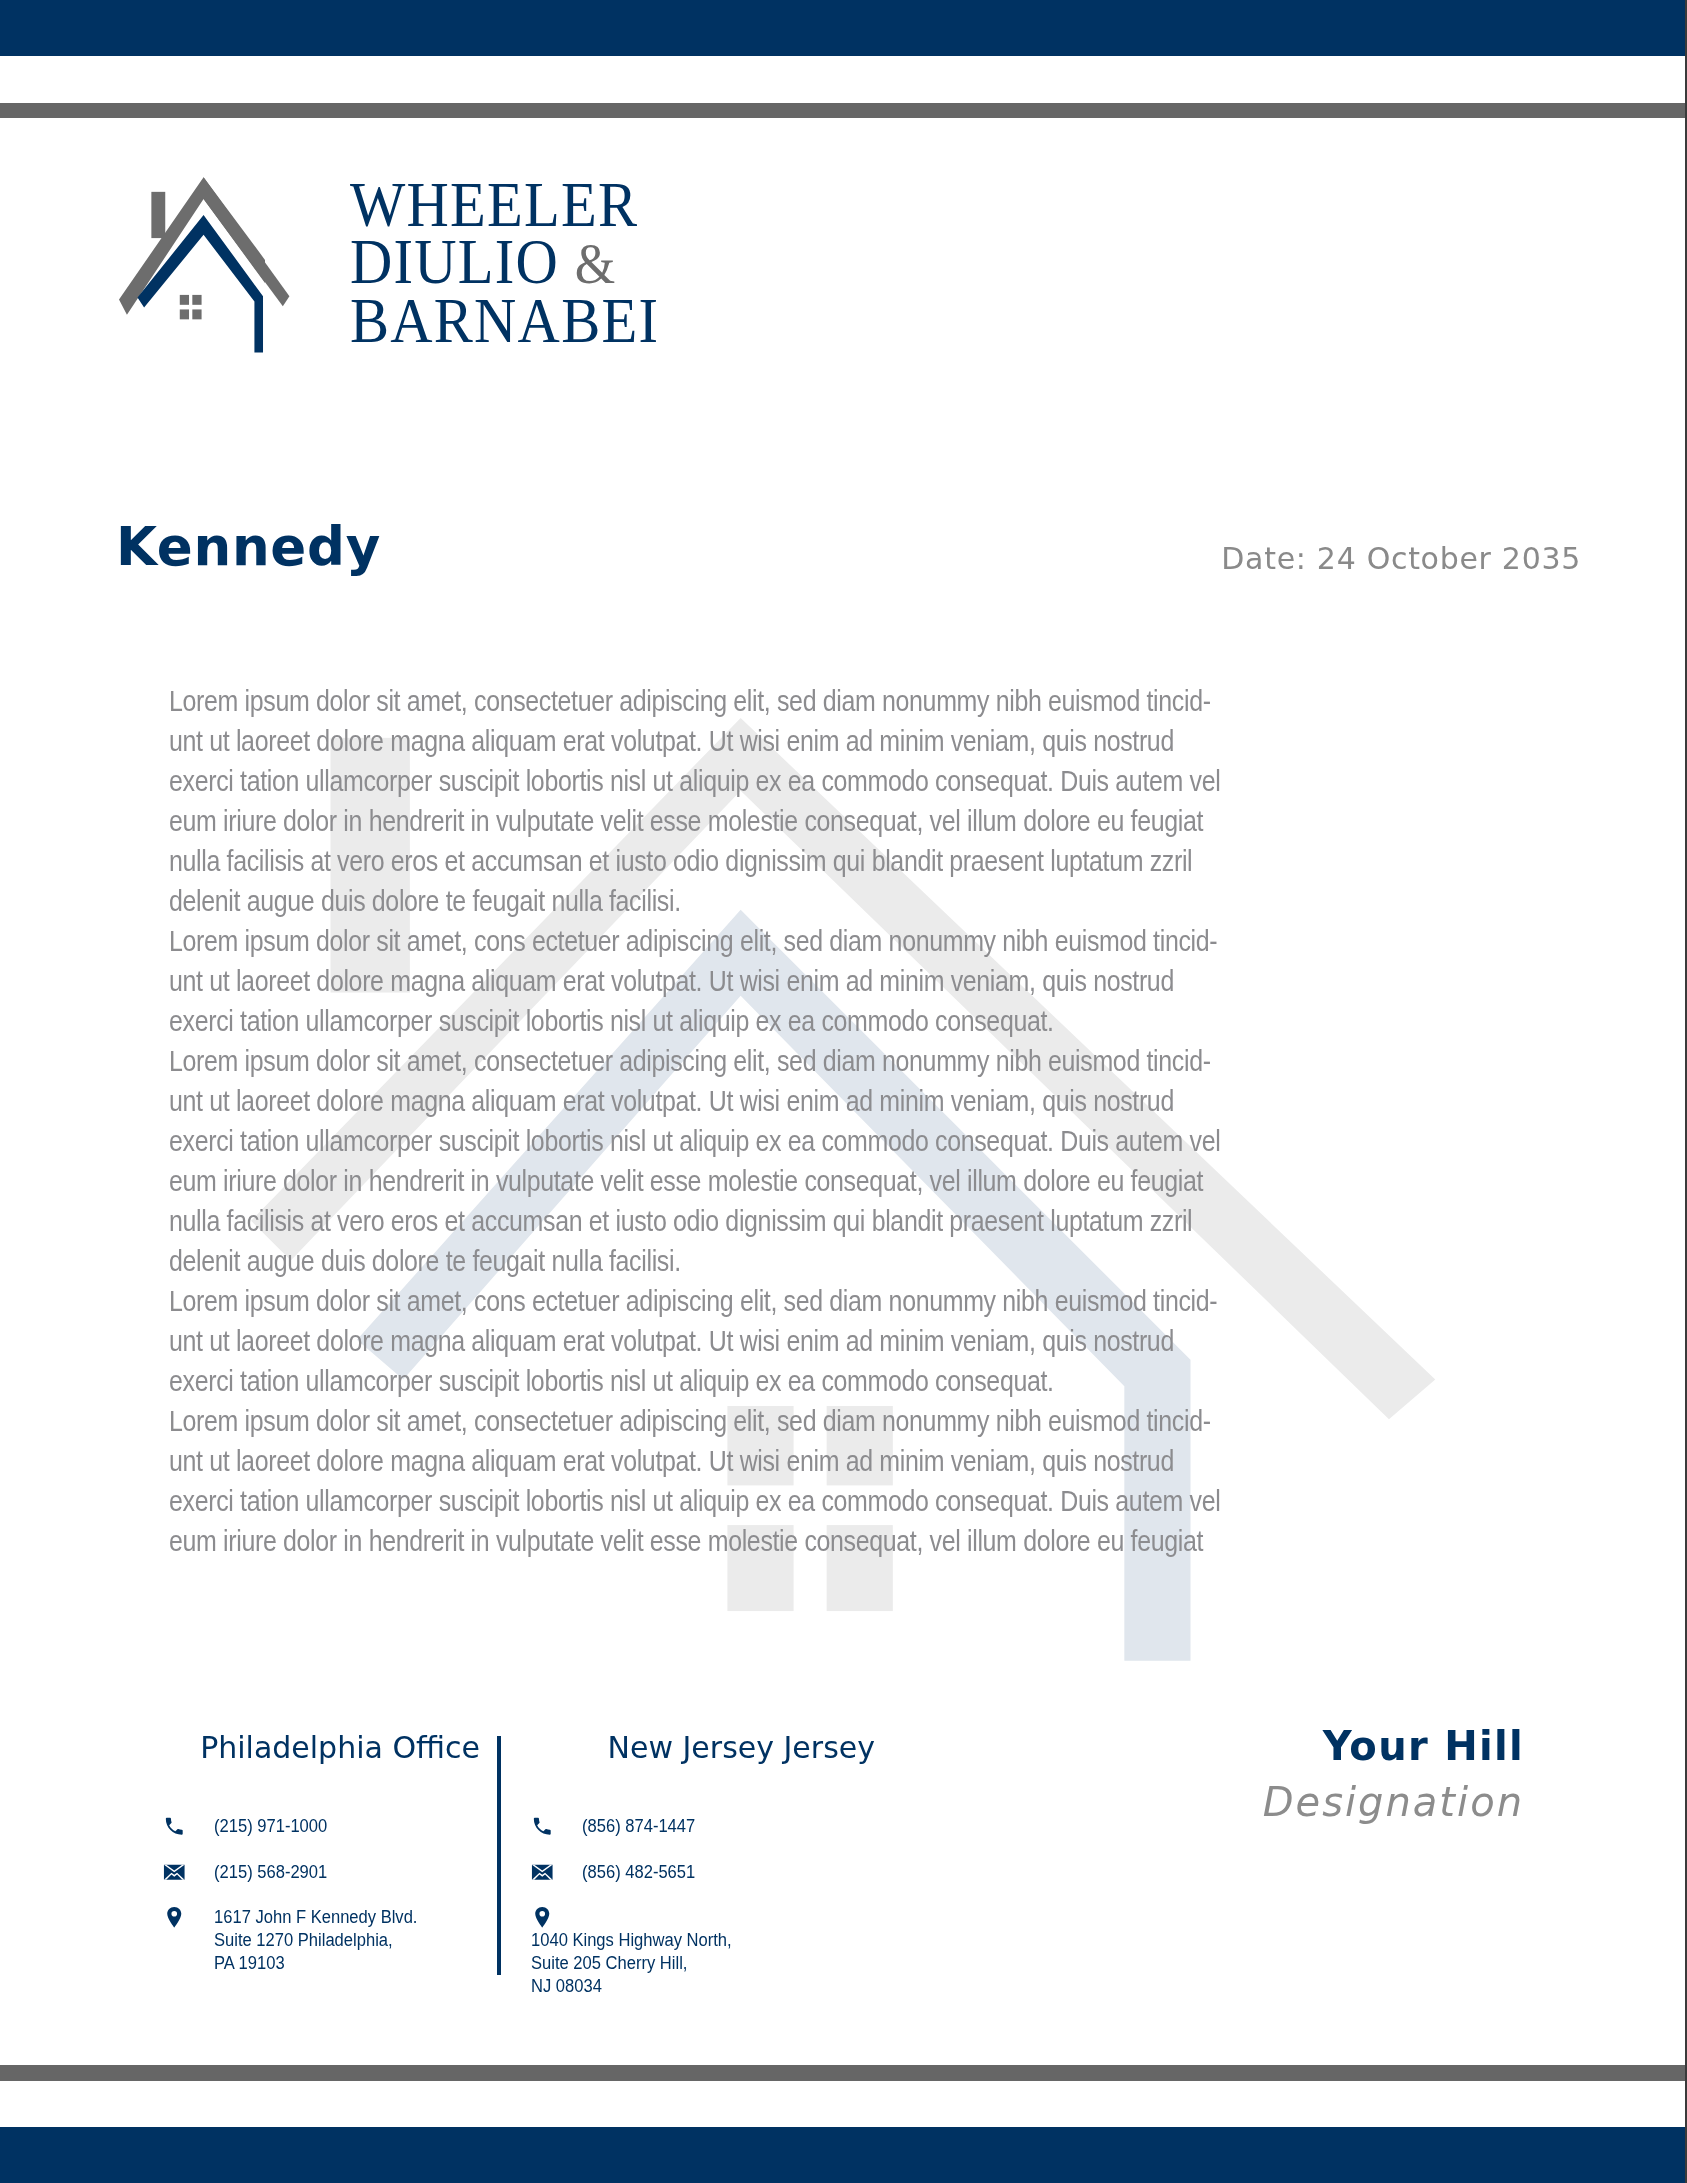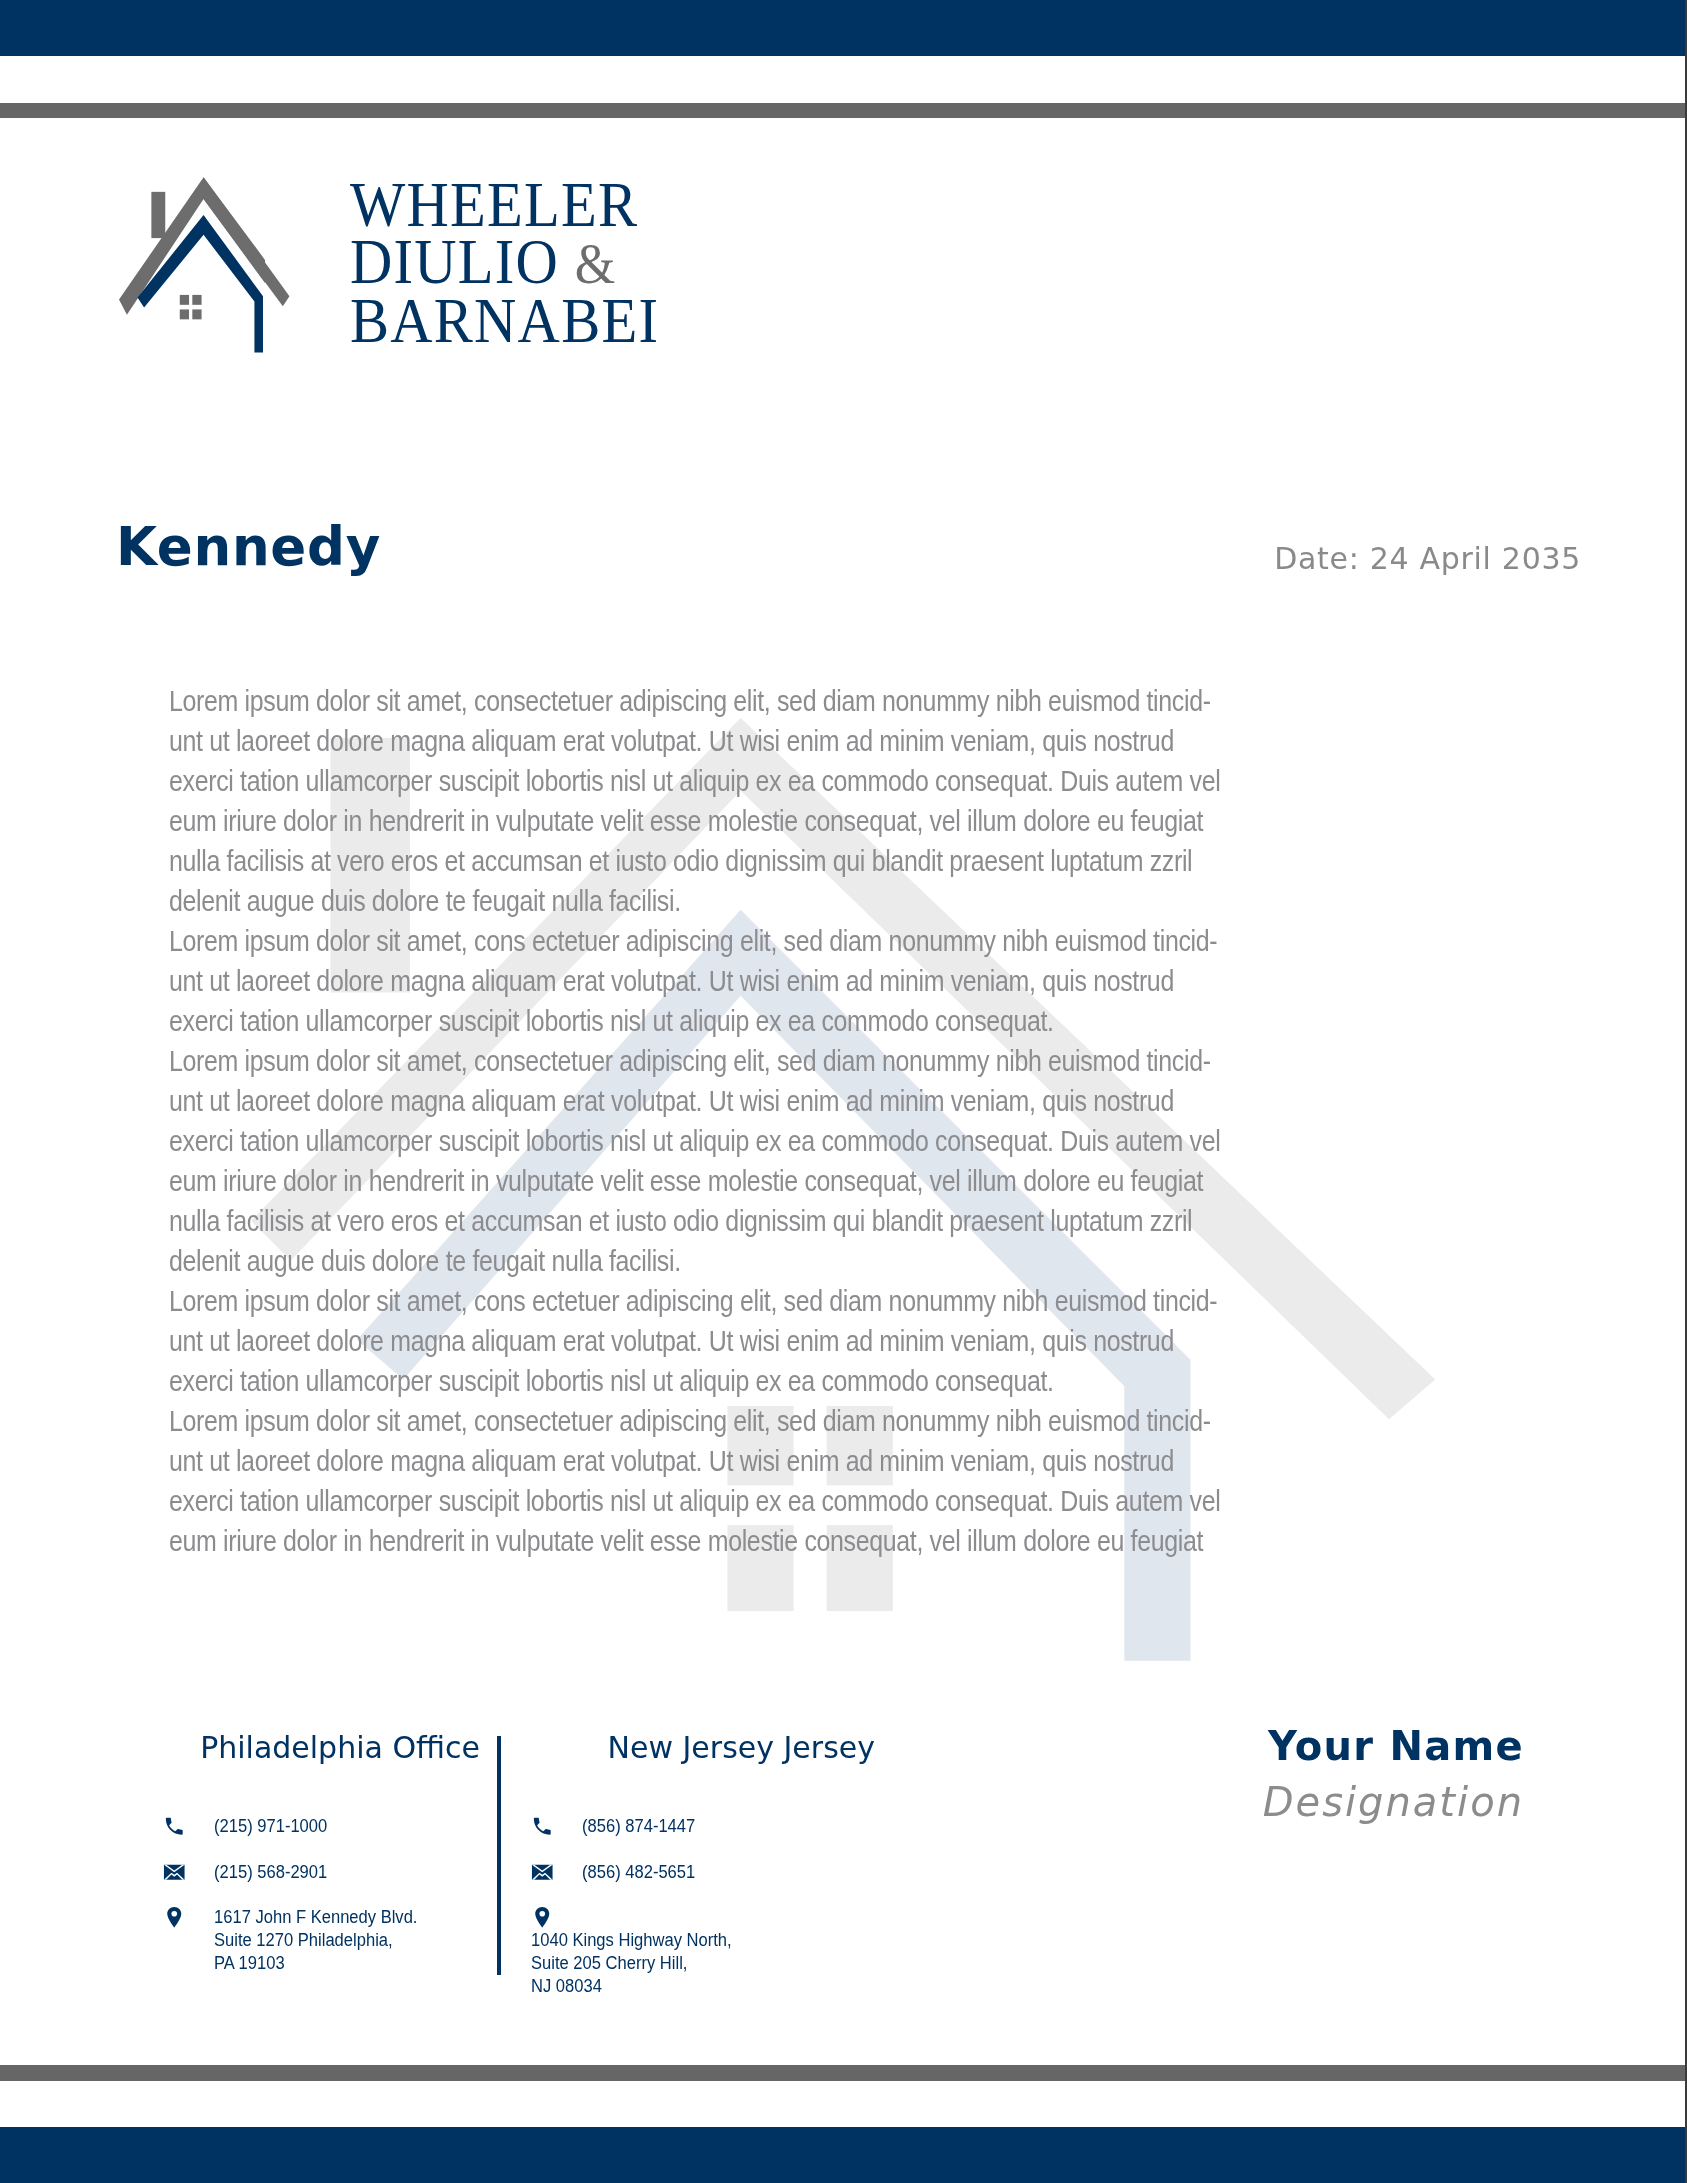--- a/index.html
+++ b/index.html
@@ -120,21 +120,21 @@
     <rect x="111" y="200" width="14" height="15" fill="#6d6d6d"></rect>
   </svg>
   <div class="logo-text">
     <div>WHEELER</div>
     <div><span>DIULIO</span> <span class="amp">&amp;</span></div>
     <div>BARNABEI</div>
   </div>
 </div>
 
 <div class="abs headline">Kennedy</div>
-<div class="abs date">Date: 24 April 2035</div>
+<div class="abs date">Date: 24 October 2035</div>
 
 <div class="abs body-text">
   <span class="line">Lorem ipsum dolor sit amet, consectetuer adipiscing elit, sed diam nonummy nibh euismod tincid-</span>
   <span class="line">unt ut laoreet dolore magna aliquam erat volutpat. Ut wisi enim ad minim veniam, quis nostrud</span>
   <span class="line">exerci tation ullamcorper suscipit lobortis nisl ut aliquip ex ea commodo consequat. Duis autem vel</span>
   <span class="line">eum iriure dolor in hendrerit in vulputate velit esse molestie consequat, vel illum dolore eu feugiat</span>
   <span class="line">nulla facilisis at vero eros et accumsan et iusto odio dignissim qui blandit praesent luptatum zzril</span>
   <span class="line">delenit augue duis dolore te feugait nulla facilisi.</span>
   <span class="line">Lorem ipsum dolor sit amet, cons ectetuer adipiscing elit, sed diam nonummy nibh euismod tincid-</span>
   <span class="line">unt ut laoreet dolore magna aliquam erat volutpat. Ut wisi enim ad minim veniam, quis nostrud</span>
@@ -203,15 +203,15 @@
         <path fill="#003262" d="M12 1C7.6 1 4.5 4.2 4.5 8.3 4.5 13.6 12 23 12 23s7.5-9.4 7.5-14.7C19.5 4.2 16.4 1 12 1zm0 10.3a3 3 0 1 1 0-6 3 3 0 0 1 0 6z"></path>
       </svg>
     <div class="contact-text">
       <div>1040 Kings Highway North,</div>
       <div>Suite 205 Cherry Hill,</div>
       <div>NJ 08034</div>
     </div>
   </div>
 </div>
 
-<div class="abs your-name">Your Name</div>
+<div class="abs your-name">Your Hill</div>
 <div class="abs designation">Designation</div>
 
 
 </body></html>

